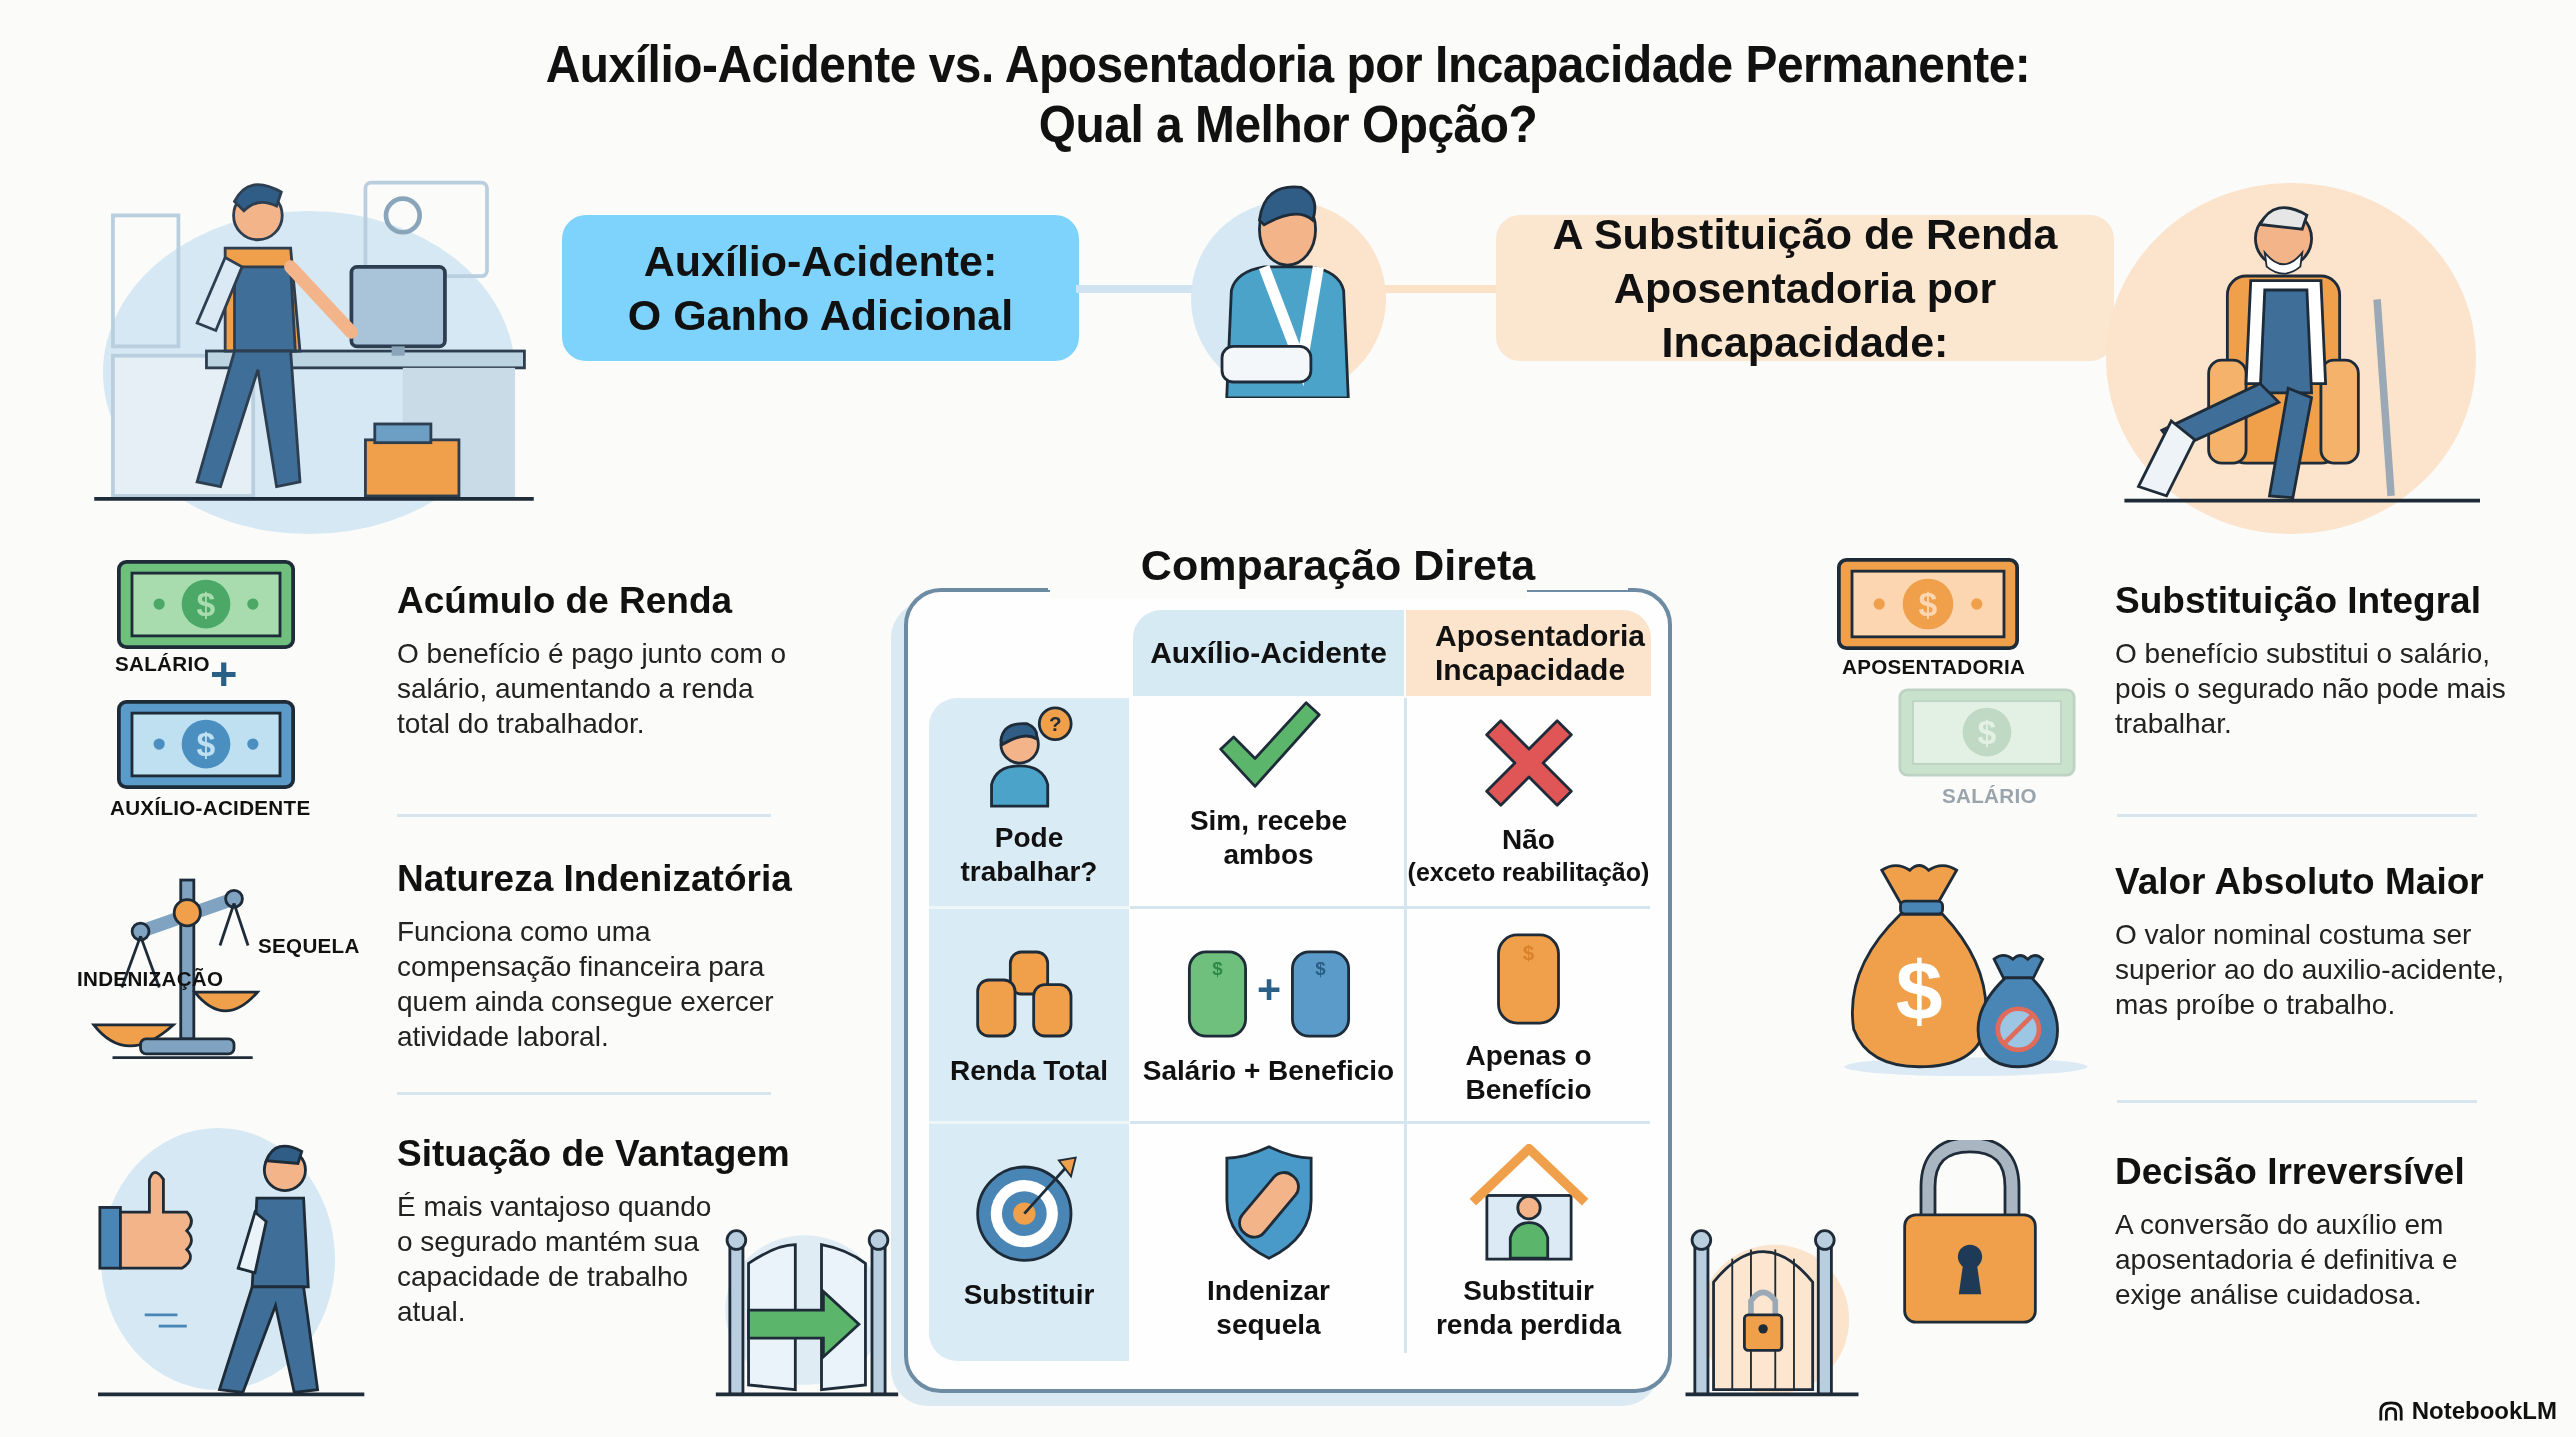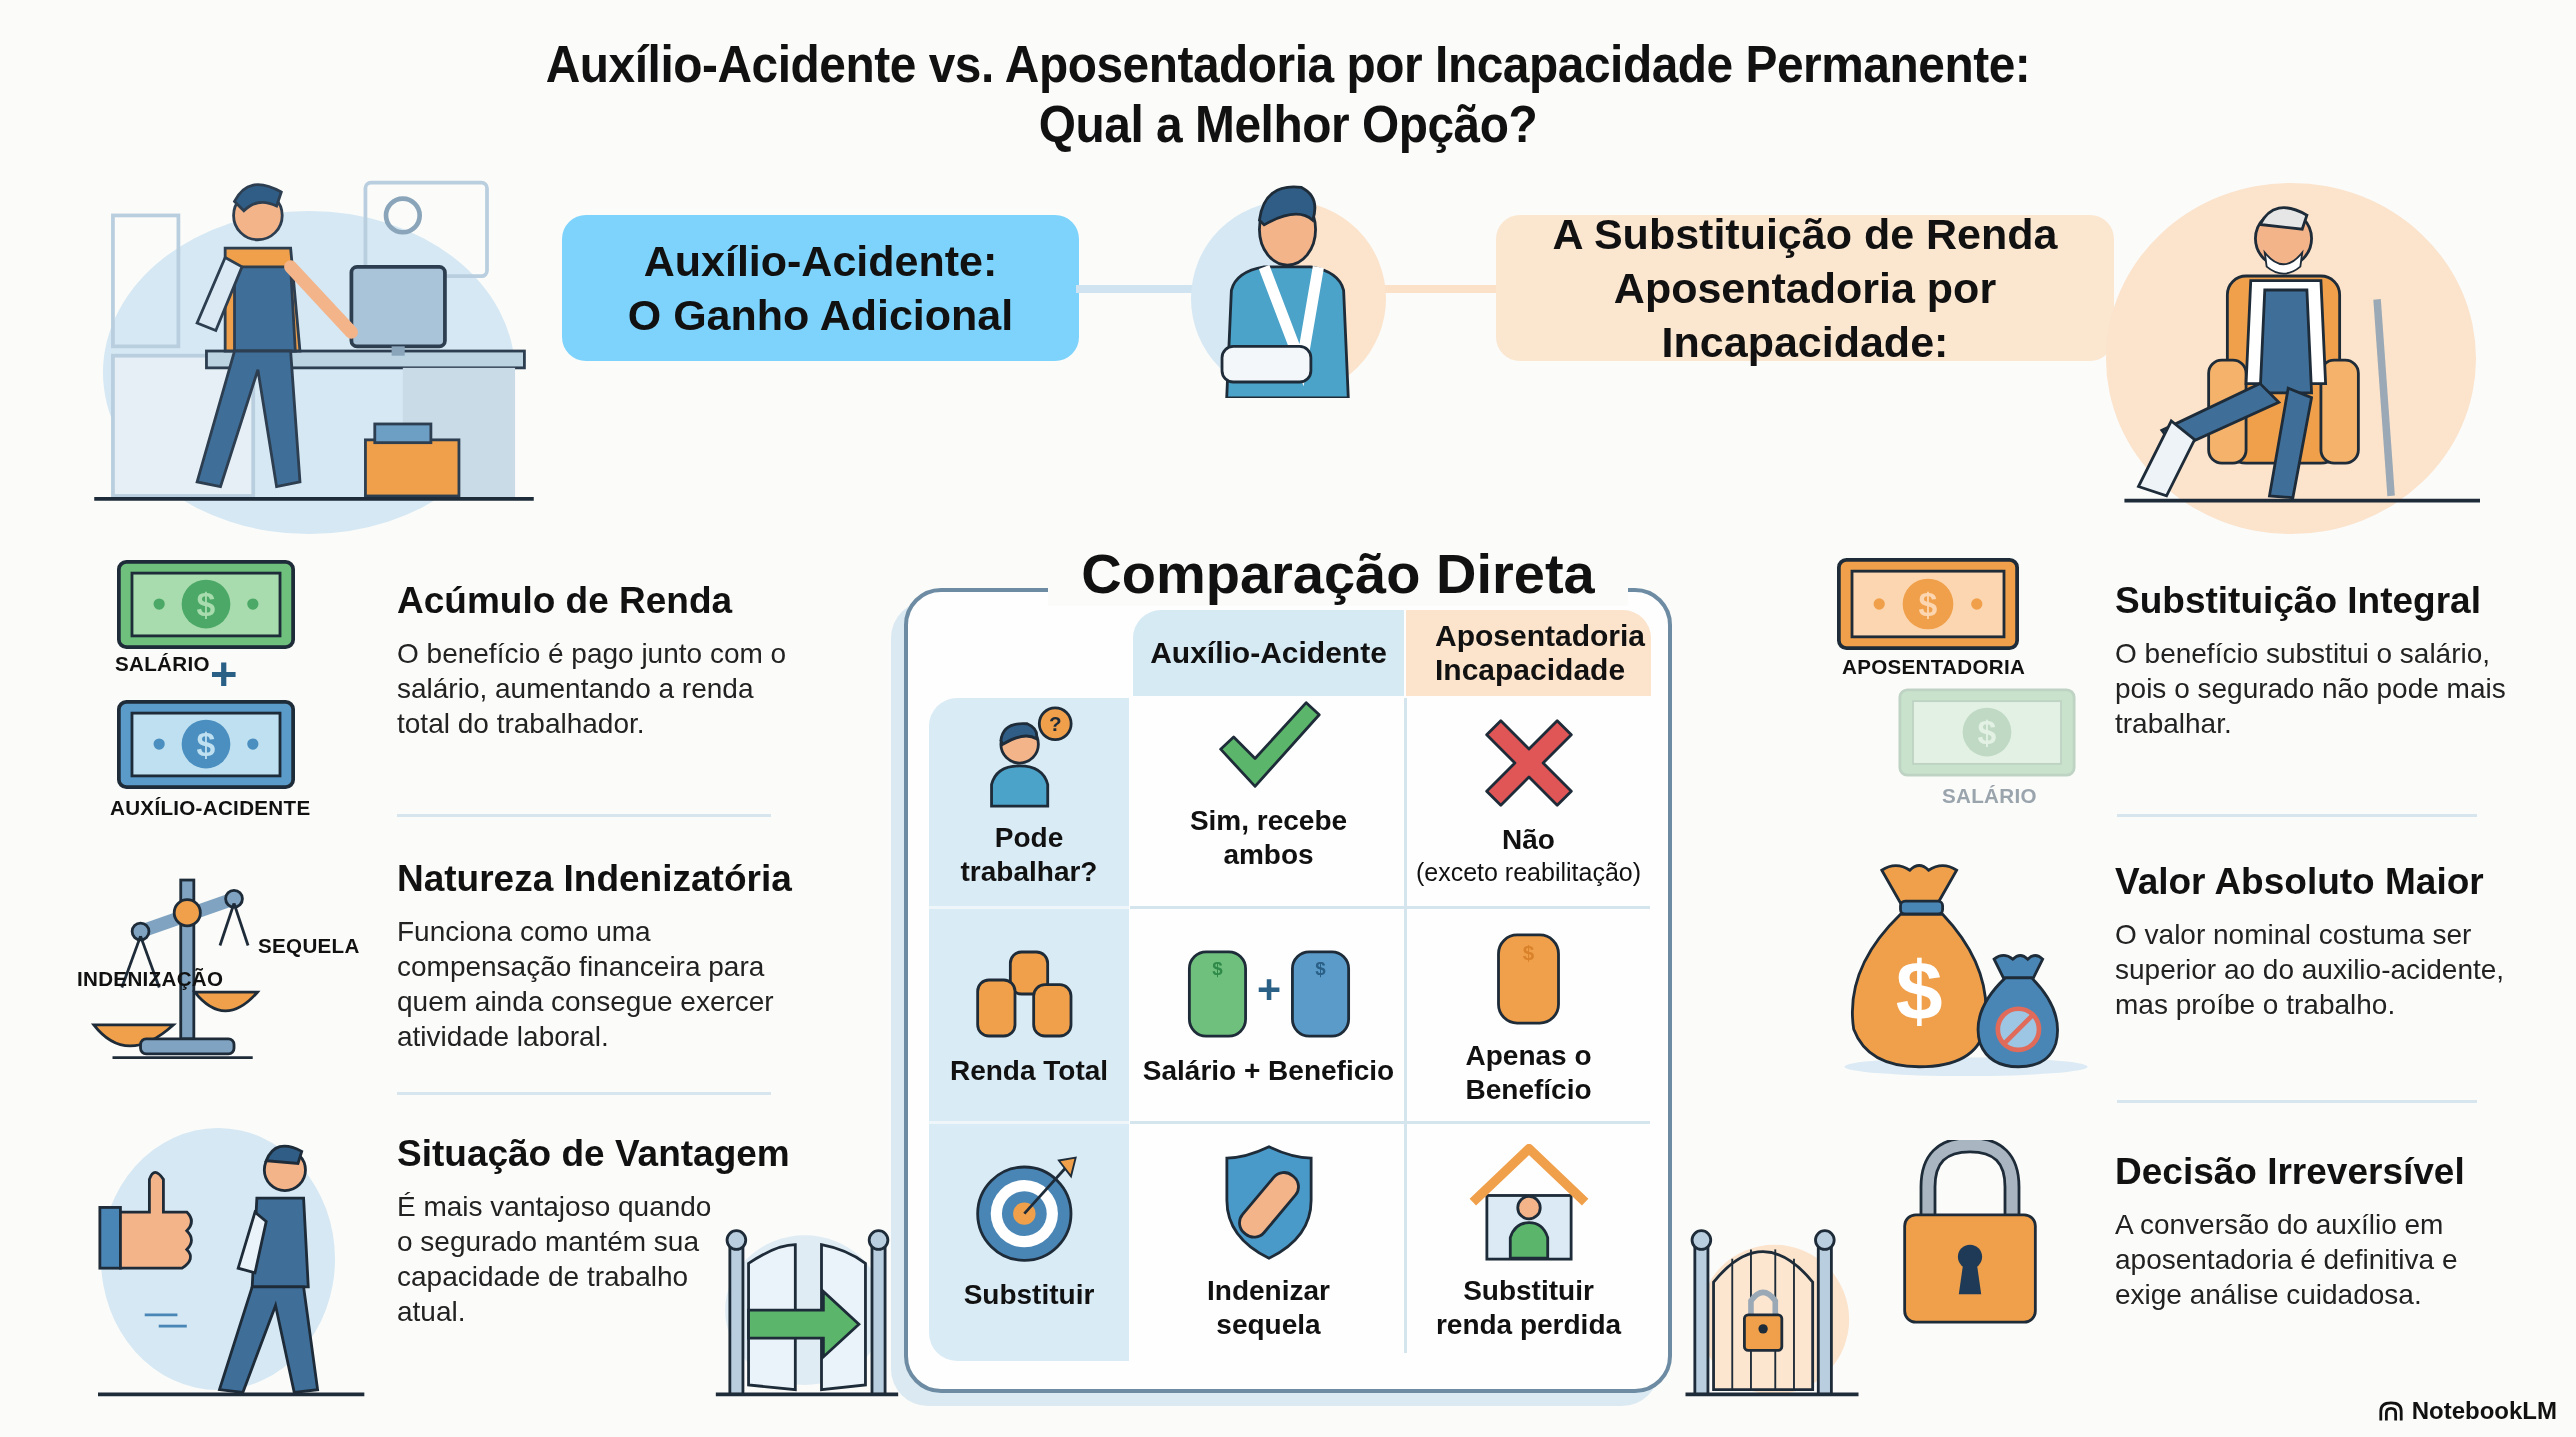--- a/index.html
+++ b/index.html
@@ -26,37 +26,37 @@
   
   .side-item { position: absolute; width: 412px; }
   .side-title { font-size: 37px; font-weight: 700; line-height: 45px; margin-bottom: 13px; transform-origin: left; }
   .side-desc { font-size: 28px; line-height: 35px; color: #222; }
   .divider { position: absolute; height: 2.8px; background: #d7e6ee; }
 
   .bill-label { position: absolute; font-size: 20.6px; font-weight: 700; letter-spacing: 0.3px; }
 
   
   .comp-title { position: absolute; left: 1048px; top: 541px; width: 580px; text-align: center;
-    font-size: 56px; font-weight: 700; background: #fbfbf9; }
+    font-size: 43px; font-weight: 700; background: #fbfbf9; }
   .comp-frame { position: absolute; left: 904px; top: 588px; width: 768px; height: 805px;
     border: 4.7px solid #6d8ca3; border-radius: 37px; box-shadow: -13px 13px 0 #dbe9f2; background: #fefefe; }
   .comp-title-gap { position: absolute; left: 1050px; top: 580px; width: 477px; height: 19px; background: #fbfbf9; }
 
   .col-head { position: absolute; display: flex; align-items: center; justify-content: center; text-align: center;
     font-size: 30px; font-weight: 700; line-height: 34px; }
   .col-head-aux { left: 1133px; top: 610px; width: 271px; height: 86px; background: #d6eaf4; border-radius: 28px 0 0 0; }
   .col-head-apo { left: 1406px; top: 610px; width: 245px; height: 86px; background: #fbe3cc; border-radius: 0 28px 0 0; }
 
   .row-label-col { position: absolute; left: 929px; top: 698px; width: 200px; height: 663px; background: #d9ebf5; border-radius: 28px 0 0 28px; }
   .hline { position: absolute; height: 2.8px; background: #d5e5ee; }
   .vline { position: absolute; width: 2.8px; background: #d5e5ee; }
 
   .cell { position: absolute; display: flex; flex-direction: column; align-items: center; justify-content: flex-end; text-align: center; }
   .cell-text { font-size: 28px; font-weight: 700; line-height: 34px; }
-  .cell-sub { font-size: 25px; font-weight: 400; line-height: 30px; }
+  .cell-sub { font-size: 25px; font-weight: 700; line-height: 30px; }
   .cell-icon { margin-bottom: 13px; }
 
   .brand { position: absolute; right: 19px; bottom: 13px; font-size: 24px; font-weight: 700; display: flex; align-items: center; gap: 7.5px; }
 </style>
 </head>
 <body>
 
 <div class="main-title">
   <div>Auxílio-Acidente vs. Aposentadoria por Incapacidade Permanente:</div>
   <div>Qual a Melhor Opção?</div>

